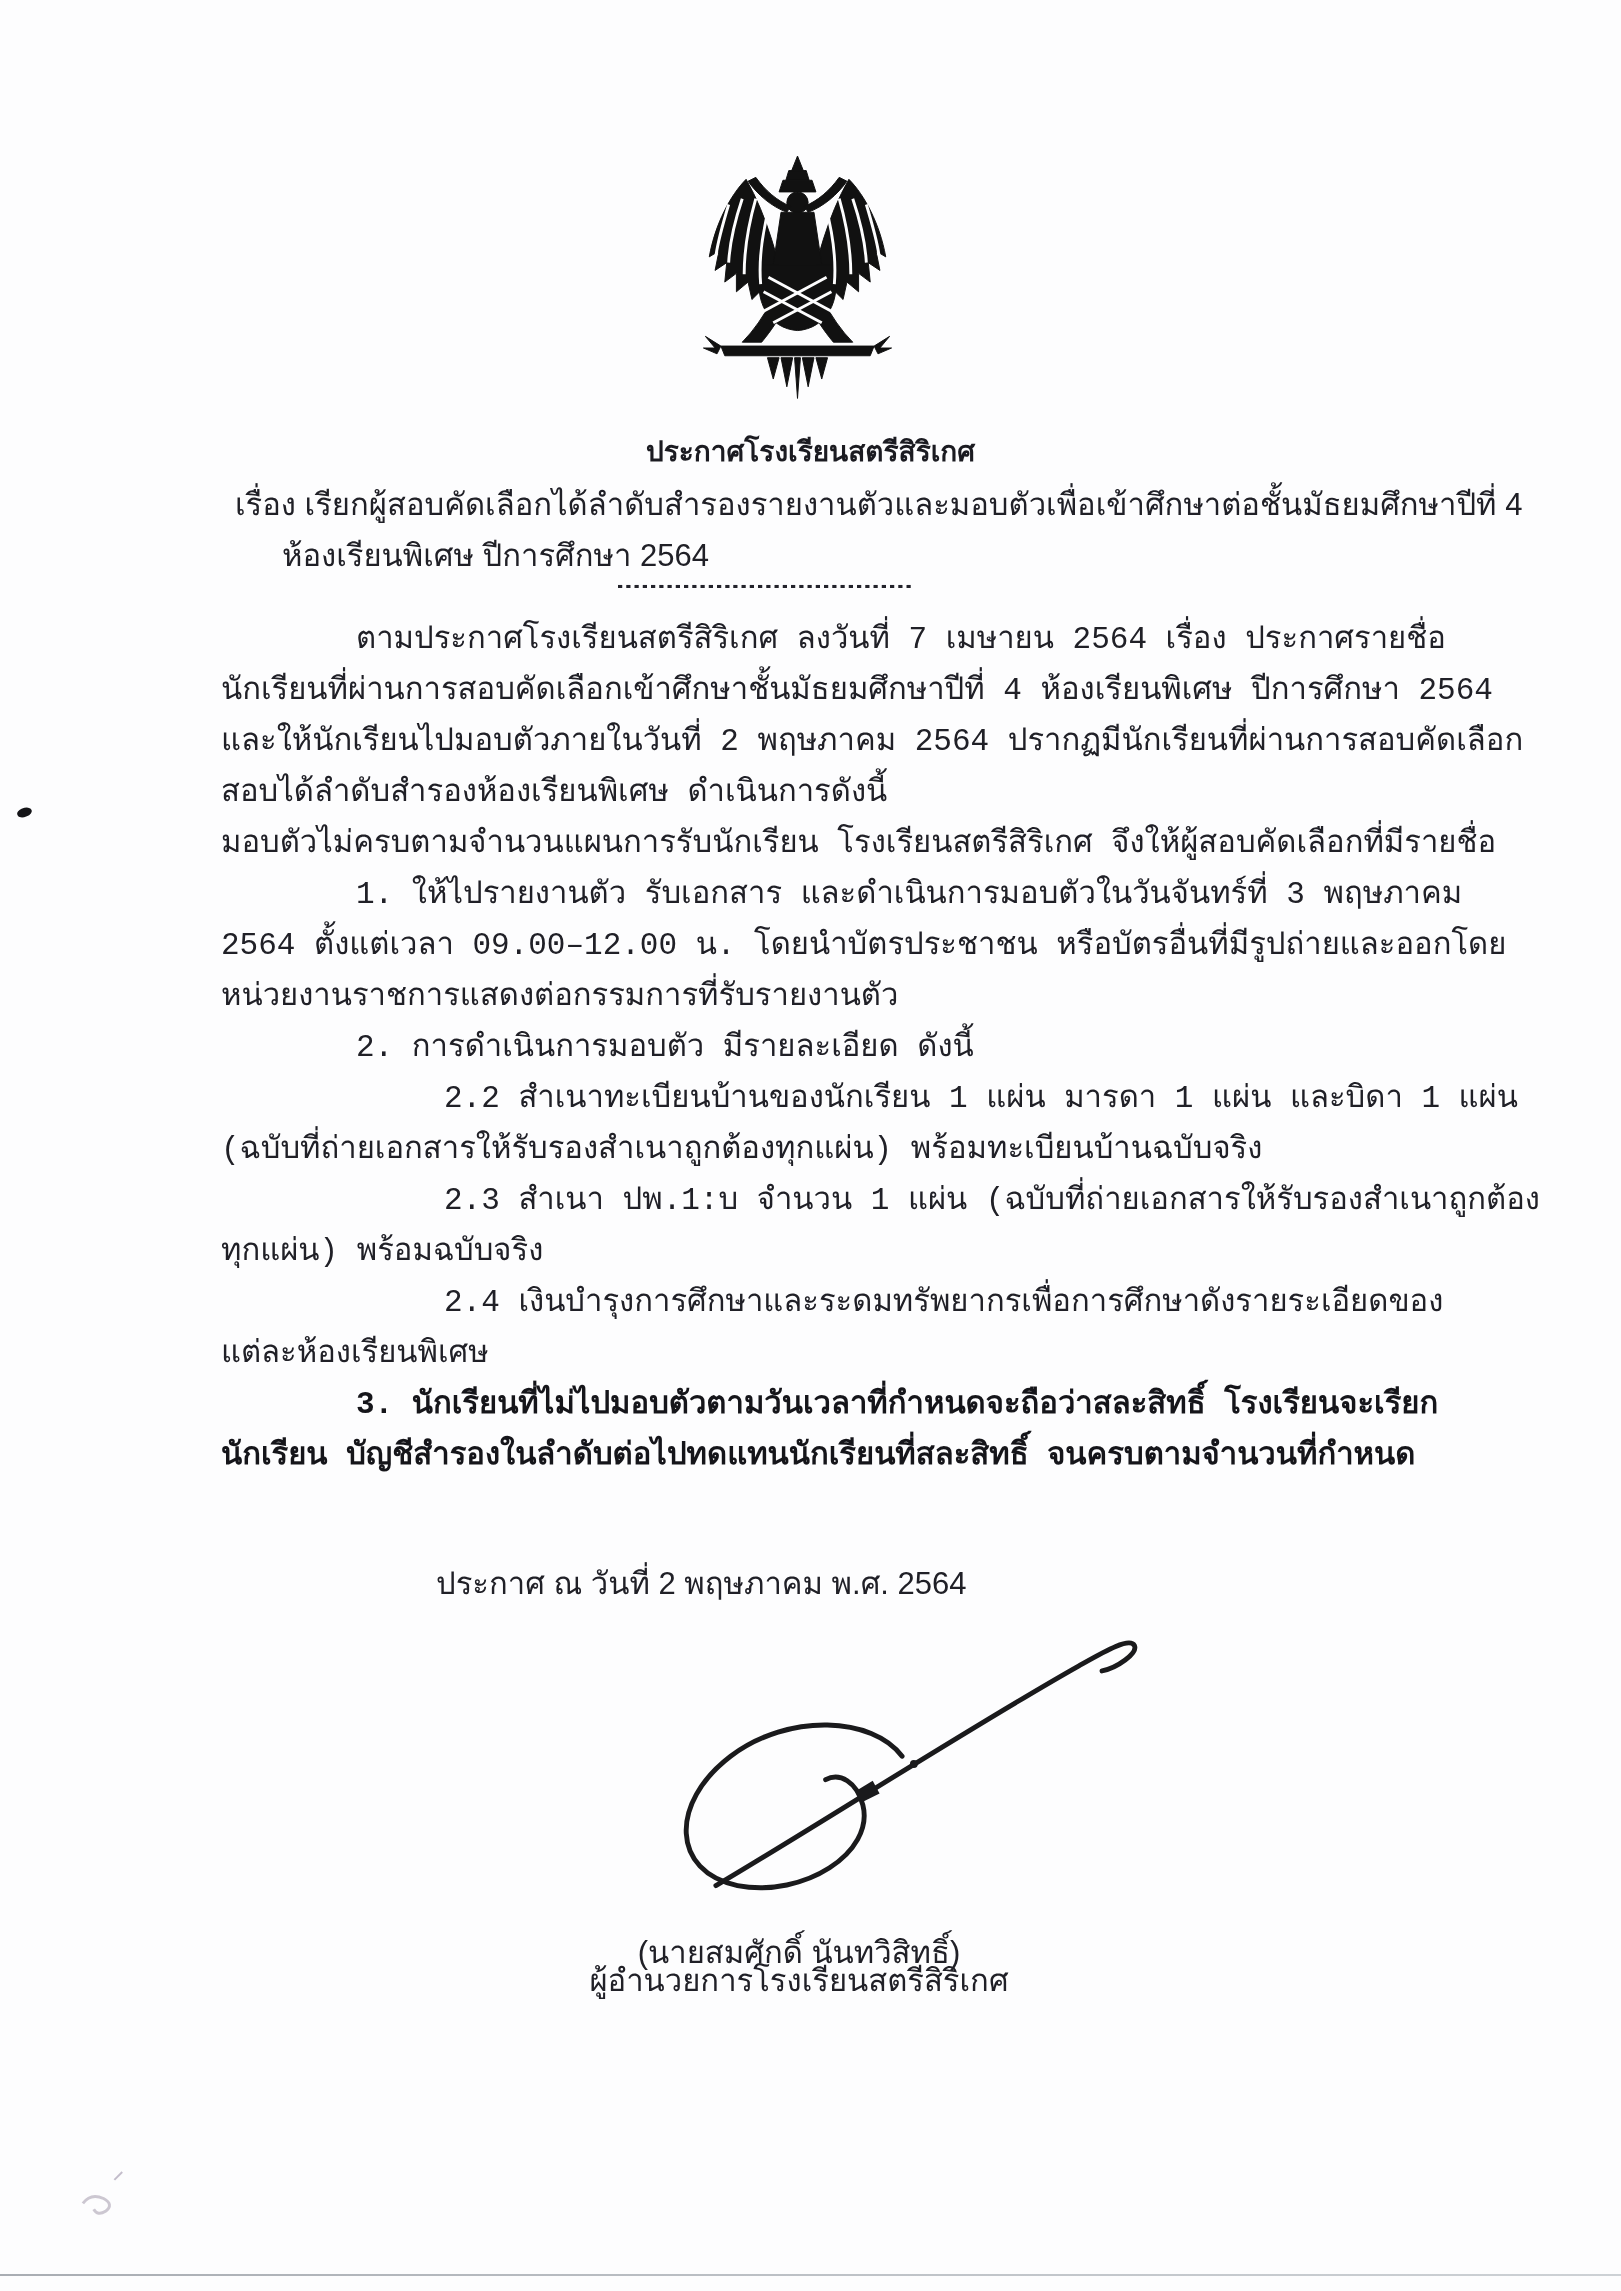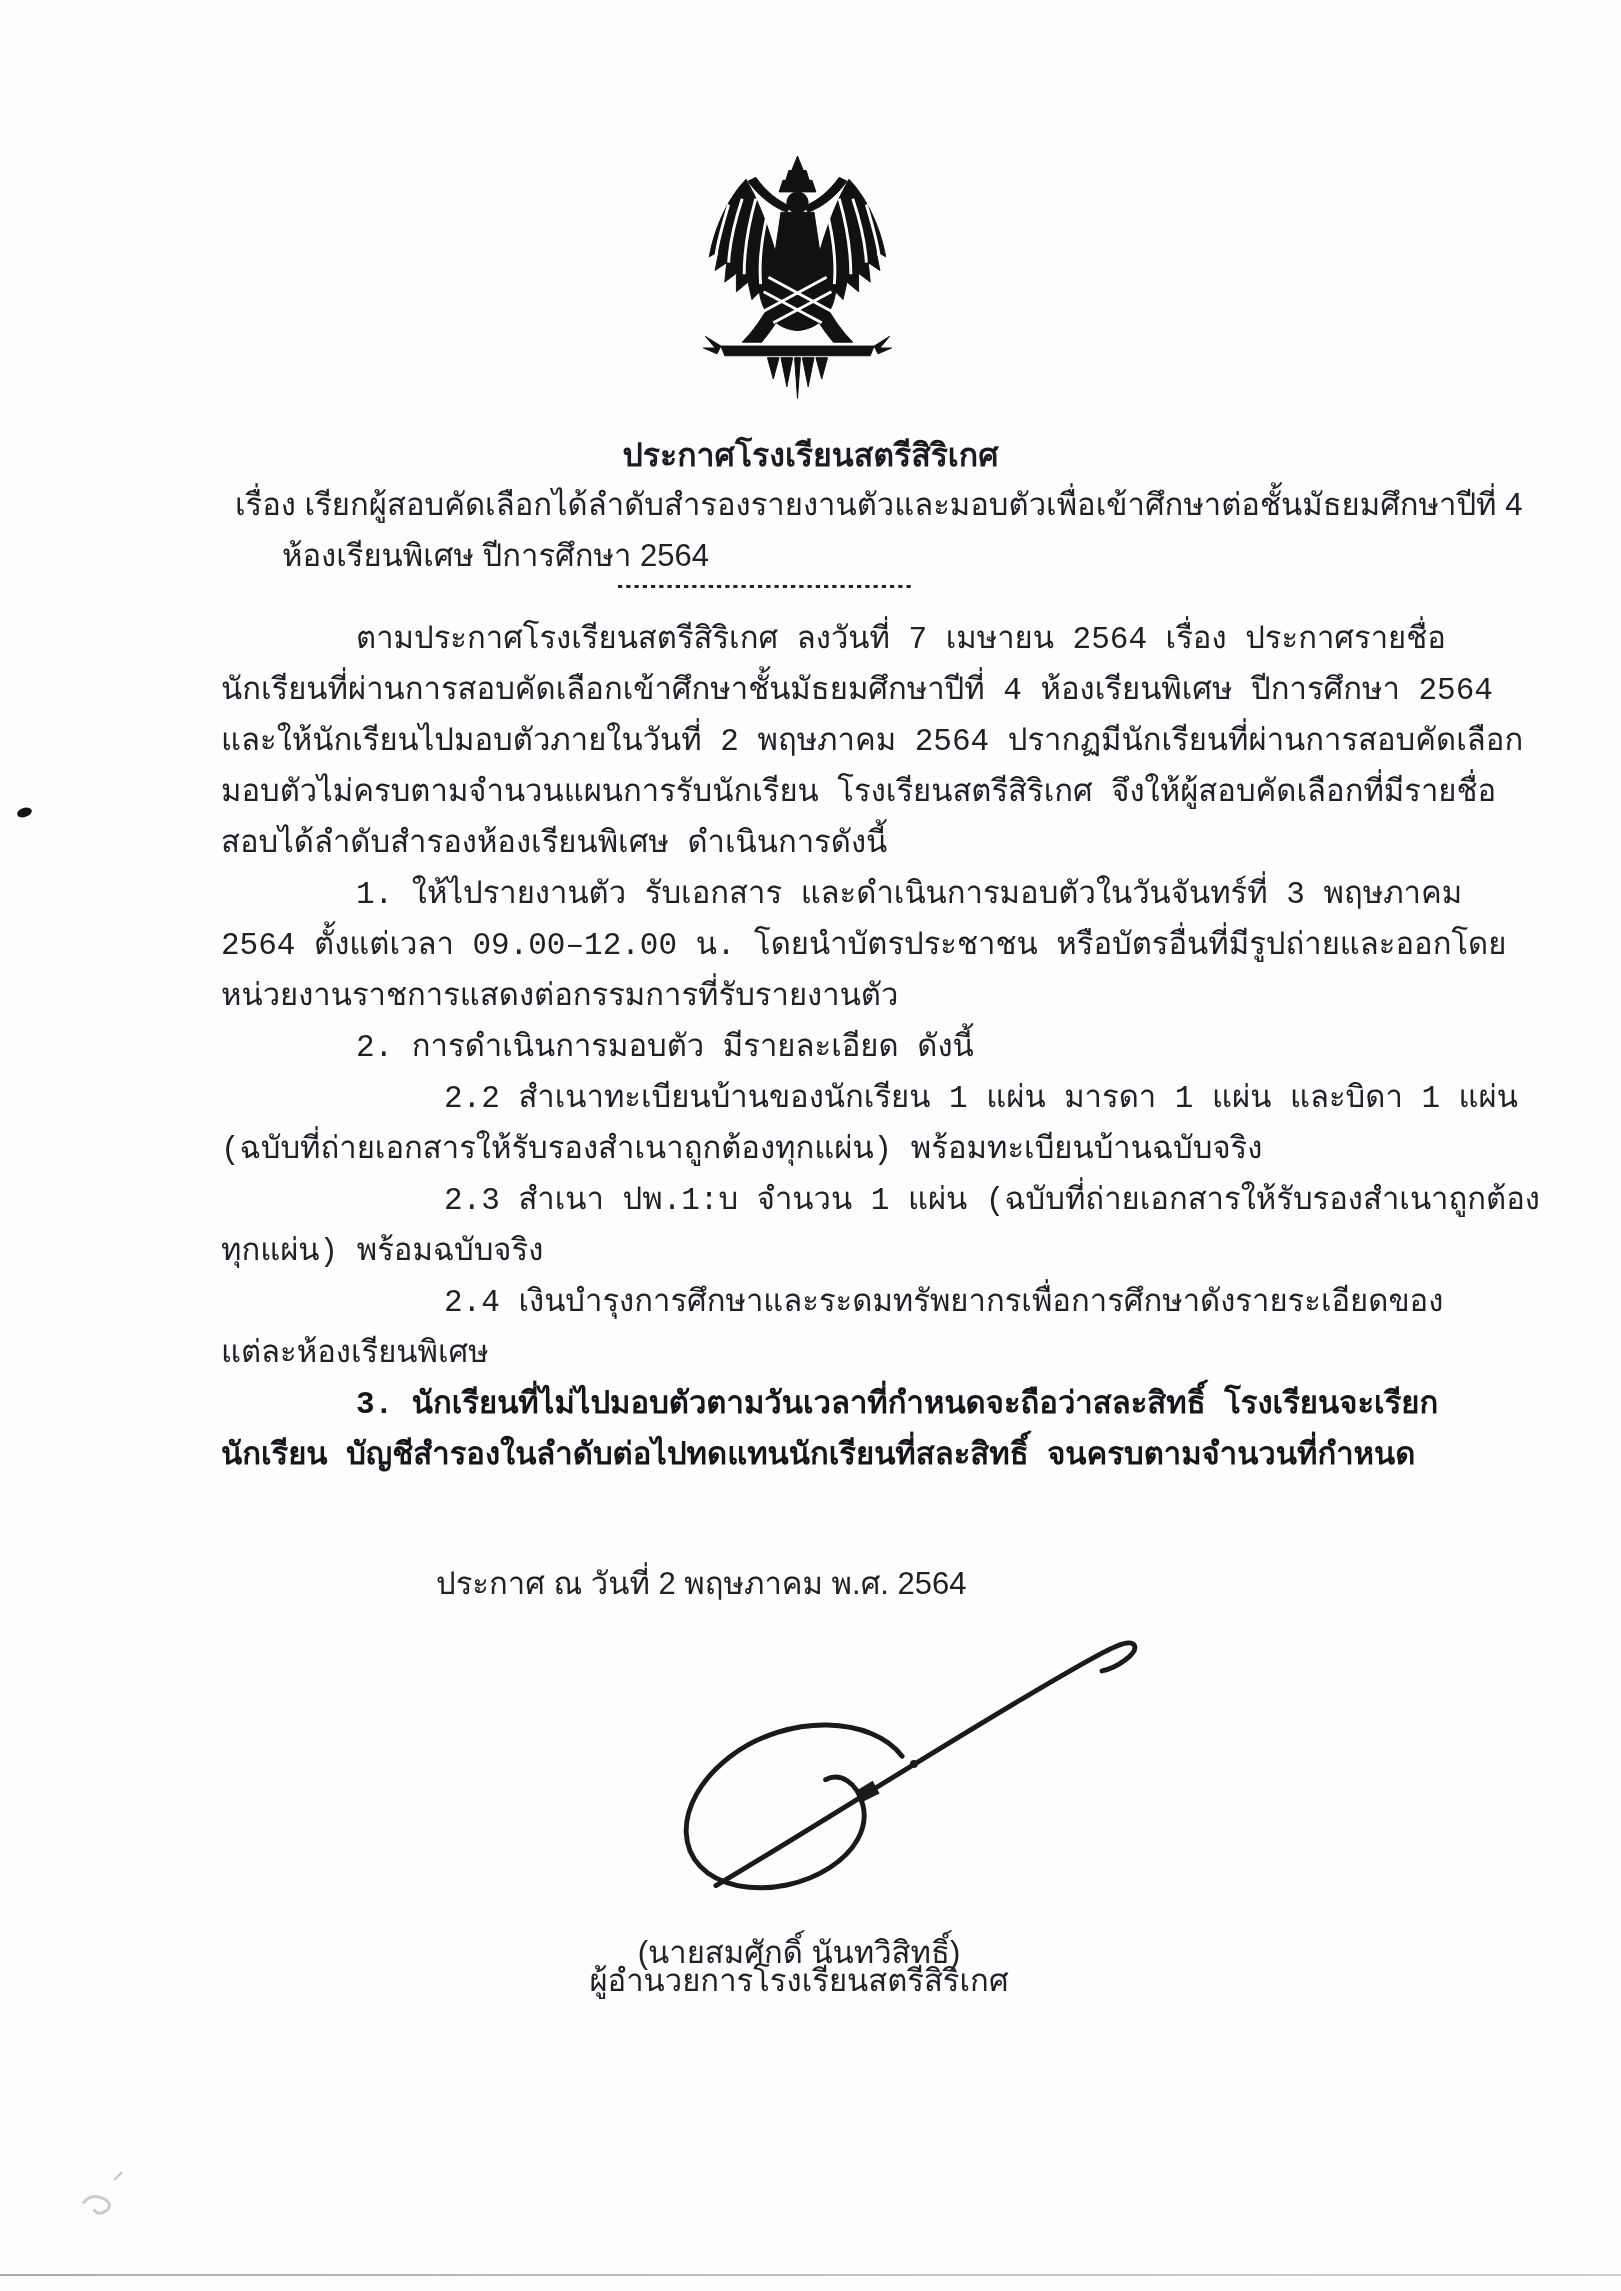--- a/index.html
+++ b/index.html
@@ -9,21 +9,21 @@
     background:#fdfdfe;
     overflow:hidden;
     font-family:"Liberation Sans","DejaVu Sans",sans-serif;
     color:#202027;
   }
   
   .emblem{position:absolute;left:686px;top:155px;width:223px;height:259px;}
   
   .doc-title{
     position:absolute;left:0;right:0;top:429px;
-    text-align:center;font-size:32px;font-weight:600;color:#1b1b21;
+    text-align:center;font-size:28px;font-weight:600;color:#1b1b21;
     white-space:nowrap;
   }
   .subject-1{position:absolute;left:235px;top:479px;font-size:31px;white-space:nowrap;text-align:center;}
   .subject-2{position:absolute;left:282px;top:530px;font-size:31px;white-space:nowrap;}
   .divider{
     position:absolute;left:616px;top:572px;
     font-family:"DejaVu Sans Mono","Liberation Mono",monospace;
     font-size:13.7px;font-weight:700;letter-spacing:0px;color:#23232b;
     transform:scaleY(1.6);transform-origin:top left;
     white-space:nowrap;
@@ -97,22 +97,22 @@
 
   <div class="doc-title">ประกาศโรงเรียนสตรีสิริเกศ</div>
   <div class="subject-1">เรื่อง  เรียกผู้สอบคัดเลือกได้ลำดับสำรองรายงานตัวและมอบตัวเพื่อเข้าศึกษาต่อชั้นมัธยมศึกษาปีที่ 4</div>
   <div class="subject-2">ห้องเรียนพิเศษ  ปีการศึกษา 2564</div>
   <div class="divider">------------------------------------</div>
 
   <div class="body-block">
     <div class="line ind1">ตามประกาศโรงเรียนสตรีสิริเกศ ลงวันที่ 7 เมษายน  2564  เรื่อง  ประกาศรายชื่อ</div>
     <div class="line">นักเรียนที่ผ่านการสอบคัดเลือกเข้าศึกษาชั้นมัธยมศึกษาปีที่ 4 ห้องเรียนพิเศษ ปีการศึกษา 2564</div>
     <div class="line">และให้นักเรียนไปมอบตัวภายในวันที่ 2  พฤษภาคม  2564  ปรากฏมีนักเรียนที่ผ่านการสอบคัดเลือก</div>
+    <div class="line">สอบได้ลำดับสำรองห้องเรียนพิเศษ  ดำเนินการดังนี้</div>
     <div class="line">มอบตัวไม่ครบตามจำนวนแผนการรับนักเรียน  โรงเรียนสตรีสิริเกศ  จึงให้ผู้สอบคัดเลือกที่มีรายชื่อ</div>
-    <div class="line">สอบได้ลำดับสำรองห้องเรียนพิเศษ  ดำเนินการดังนี้</div>
     <div class="line ind1">1. ให้ไปรายงานตัว รับเอกสาร และดำเนินการมอบตัวในวันจันทร์ที่  3  พฤษภาคม</div>
     <div class="line">2564  ตั้งแต่เวลา  09.00–12.00 น. โดยนำบัตรประชาชน หรือบัตรอื่นที่มีรูปถ่ายและออกโดย</div>
     <div class="line">หน่วยงานราชการแสดงต่อกรรมการที่รับรายงานตัว</div>
     <div class="line ind1">2. การดำเนินการมอบตัว มีรายละเอียด ดังนี้</div>
     <div class="line ind2">2.2  สำเนาทะเบียนบ้านของนักเรียน  1 แผ่น  มารดา 1 แผ่น และบิดา 1  แผ่น</div>
     <div class="line">(ฉบับที่ถ่ายเอกสารให้รับรองสำเนาถูกต้องทุกแผ่น) พร้อมทะเบียนบ้านฉบับจริง</div>
     <div class="line ind2">2.3  สำเนา ปพ.1:บ จำนวน  1  แผ่น (ฉบับที่ถ่ายเอกสารให้รับรองสำเนาถูกต้อง</div>
     <div class="line">ทุกแผ่น)  พร้อมฉบับจริง</div>
     <div class="line ind2">2.4  เงินบำรุงการศึกษาและระดมทรัพยากรเพื่อการศึกษาดังรายระเอียดของ</div>
     <div class="line">แต่ละห้องเรียนพิเศษ</div>

